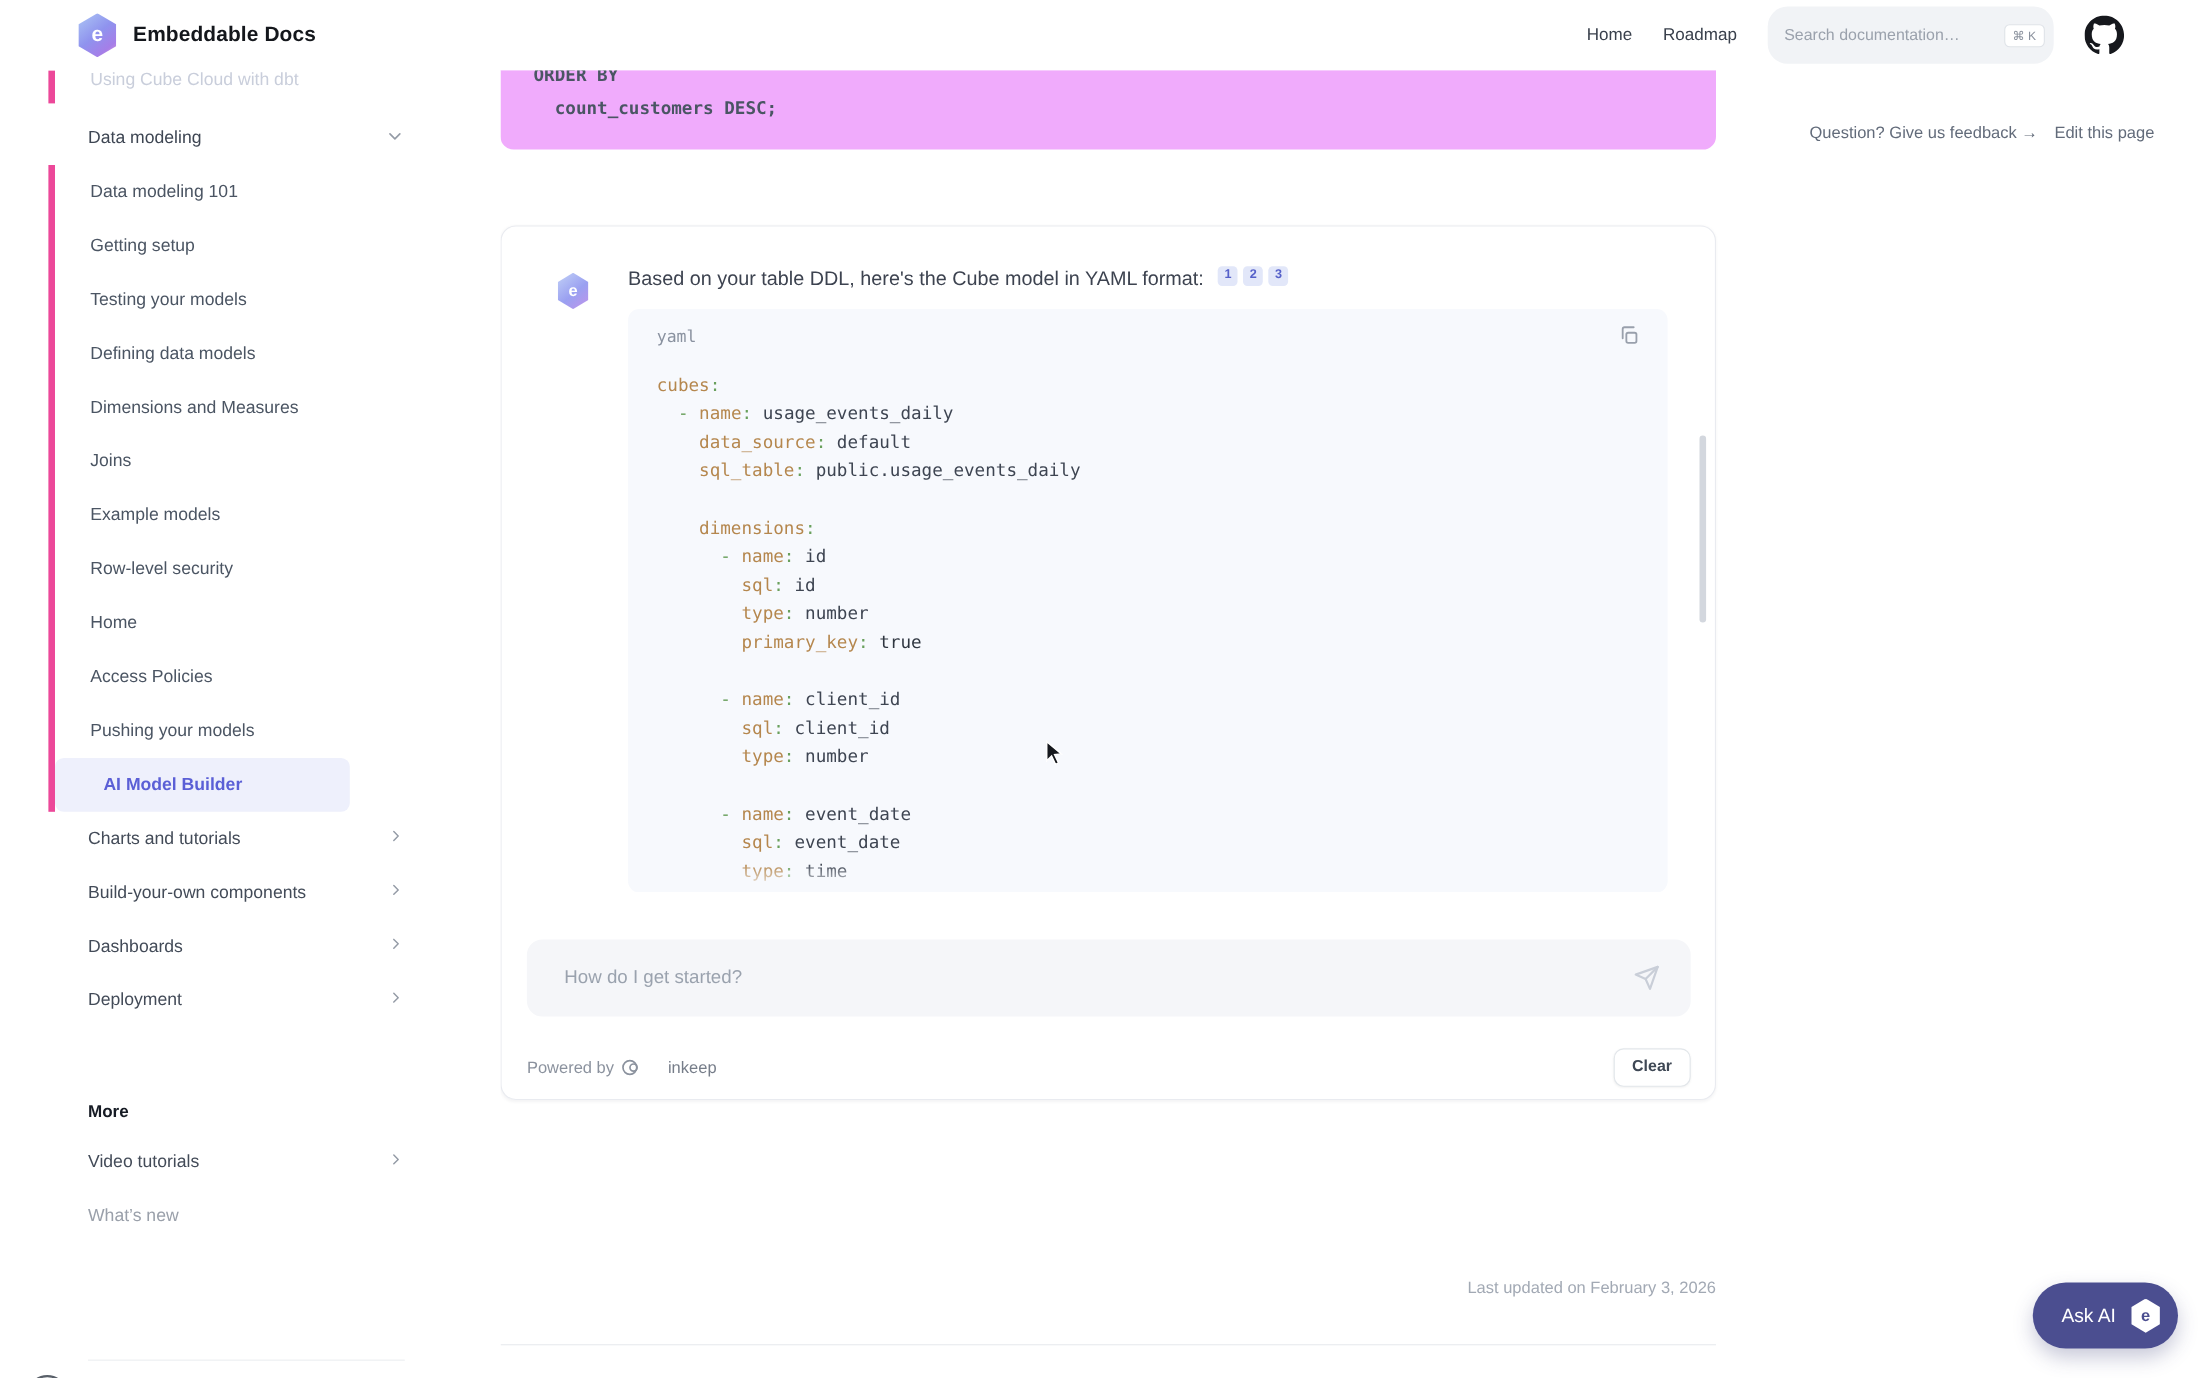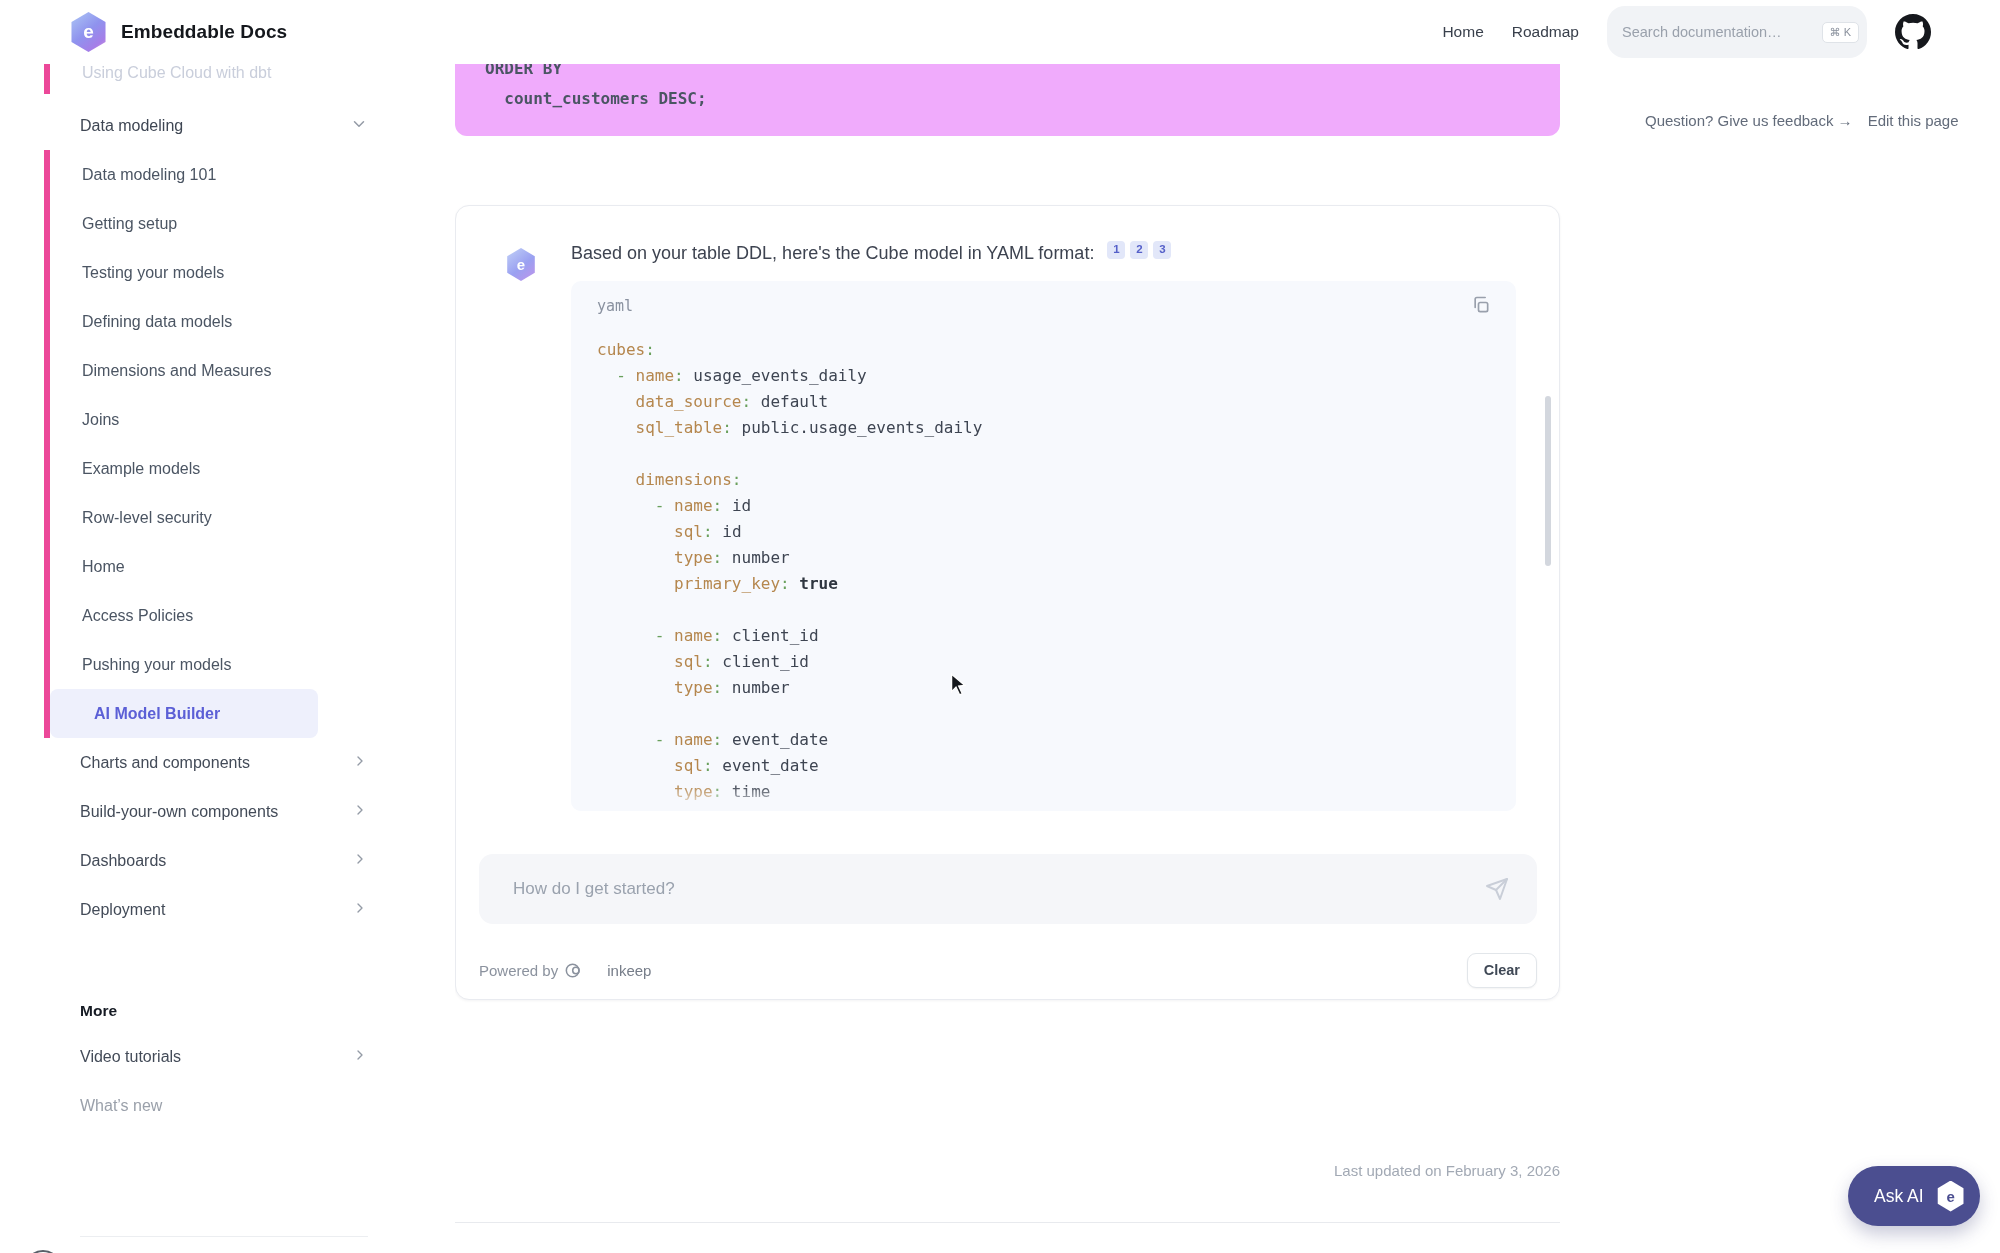--- a/index.html
+++ b/index.html
@@ -68,21 +68,21 @@
   .code-block { position:absolute; left:115px; top:75px; width:945px; height:530px;
     background:#f7f9fd; border-radius:10px; overflow:hidden; }
   .code-head { display:flex; align-items:center; justify-content:space-between; padding:14px 24px 0 26px; }
   .code-lang { font-family:"DejaVu Sans Mono", monospace; font-size:15px; color:#8a92a0; }
   .copy-btn { background:none; border:none; color:#99a0ac; cursor:pointer; width:22px; height:22px; }
   .code-lines { margin-top:20px; padding-left:26px; }
   .code-lines .cl { line-height:26px; color:var(--code-val,#3e4552); }
   .tk-k { color:var(--code-key,#b5874e); }
   .tk-p, .tk-d { color:var(--code-punct,#69a05c); }
   .tk-v { color:var(--code-val,#3e4552); }
-  .tk-b { color:#2f3640; font-weight:700;text-align:center; }
+  .tk-b { color:#2f3640; font-weight:400;text-align:center; }
   .code-fade { position:absolute; left:0; right:0; bottom:0; height:26px;
     background:linear-gradient(rgba(247,249,253,0), #f7f9fd); }
 
   .chat-scrollbar { position:absolute; left:1089px; top:190px; width:6px; height:170px;
     border-radius:3px; background:#d3d7de; cursor:pointer; }
 
   .chat-input { position:absolute; left:23px; top:648px; width:1058px; height:70px;
     background:#f5f6f9; border-radius:14px; display:flex; align-items:center;
     padding:0 28px 0 34px; cursor:text; }
   .chat-ph { font-size:17px; color:#9aa2ae; }
@@ -193,21 +193,21 @@
         </li>
         <li>
           <span>Pushing your models</span>
         </li>
         <li class="active">
           <span>AI Model Builder</span>
         </li>
       </ul>
     <ul class="top-list" id="top-items">
         <li>
-          <span>Charts and components</span>
+          <span>Charts and tutorials</span>
           <span class="chev"><svg width="16" height="16" viewBox="0 0 24 24" fill="none" stroke="currentColor" stroke-width="2" stroke-linecap="round" stroke-linejoin="round">
               <polyline points="9 6 15 12 9 18"></polyline>
             </svg></span>
         </li>
         <li>
           <span>Build-your-own components</span>
           <span class="chev"><svg width="16" height="16" viewBox="0 0 24 24" fill="none" stroke="currentColor" stroke-width="2" stroke-linecap="round" stroke-linejoin="round">
               <polyline points="9 6 15 12 9 18"></polyline>
             </svg></span>
         </li>

